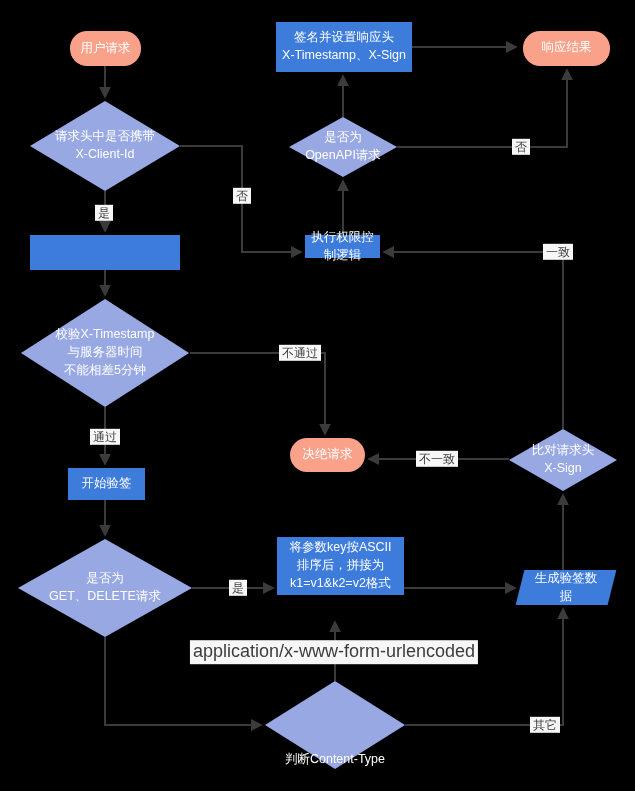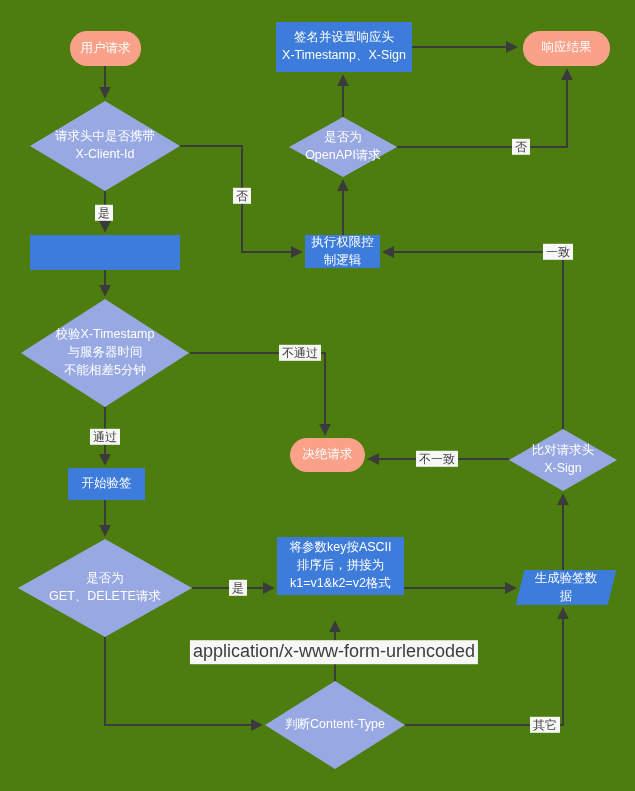--- a/index.html
+++ b/index.html
@@ -1,17 +1,17 @@
 <!DOCTYPE html>
 <html><head>
 <meta charset="utf-8">
 <style>
   html,body{margin:0;padding:0;}
   body{background:#f7f7f7;font-family:"Liberation Sans","DejaVu Sans",sans-serif;}
-  #canvas{position:relative;width:635px;height:791px;background:#4d7c0f;overflow:hidden;}
+  #canvas{position:relative;width:635px;height:791px;background:#000000;overflow:hidden;}
   #wires{position:absolute;left:0;top:0;width:635px;height:791px;}
   .node{position:absolute;display:flex;align-items:center;justify-content:center;}
   .node .fill{position:absolute;inset:0;}
   .node .lbl{position:relative;z-index:2;color:#ffffff;font-size:12.5px;line-height:1.42;
              text-align:center;white-space:pre-line;}
   .process .fill{background:#3d7cda;}
   .decision .fill{background:#97a8e3;clip-path:polygon(50% 0,100% 50%,50% 100%,0 50%);}
   .terminal .fill{background:#f9a189;border-radius:17px;}
   .parallelogram .fill{background:#3d7cda;transform:skewX(-14deg);}
   .edge-label{position:absolute;transform:translate(-50%,-50%);z-index:3;
@@ -94,21 +94,21 @@
     <div class="fill"></div>
     <span class="lbl">响应结果</span>
   </div>
 
   <div class="node decision" style="left:289px;top:117px;width:108px;height:60px;">
     <div class="fill"></div>
     <span class="lbl">是否为
 OpenAPI请求</span>
   </div>
 
-  <div class="node process" style="left:305px;top:235px;width:75px;height:33px;">
+  <div class="node process" style="left:305px;top:235px;width:75px;height:23px;">
     <div class="fill"></div>
     <span class="lbl">执行权限控
 制逻辑</span>
   </div>
 
   <div class="node terminal" style="left:290px;top:438px;width:75px;height:34px;">
     <div class="fill"></div>
     <span class="lbl">决绝请求</span>
   </div>
 
@@ -124,21 +124,21 @@
 排序后，拼接为
 k1=v1&amp;k2=v2格式</span>
   </div>
 
   <div class="node parallelogram" style="left:520px;top:570px;width:92px;height:35px;">
     <div class="fill"></div>
     <span class="lbl">生成验签数
 据</span>
   </div>
 
-  <div class="node decision" style="left:265px;top:681px;width:140px;height:88px;">
+  <div class="node decision" style="left:265px;top:681px;width:140px;height:88px;align-items:flex-end;">
     <div class="fill"></div>
     <span class="lbl">判断Content-Type</span>
   </div>
 
   <div class="edge-label" style="left:104px;top:213px;">是</div>
   <div class="edge-label" style="left:242px;top:196px;">否</div>
   <div class="edge-label" style="left:105px;top:437px;">通过</div>
   <div class="edge-label" style="left:300px;top:353px;text-align:right;">不通过</div>
   <div class="edge-label" style="left:521px;top:147px;">否</div>
   <div class="edge-label" style="left:558px;top:252px;">一致</div>

